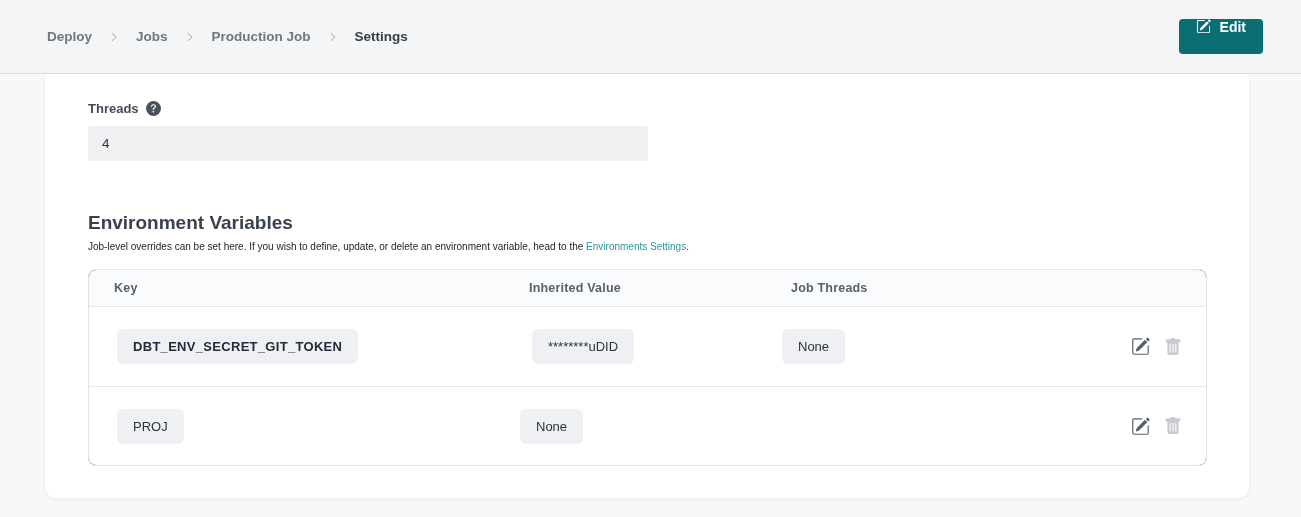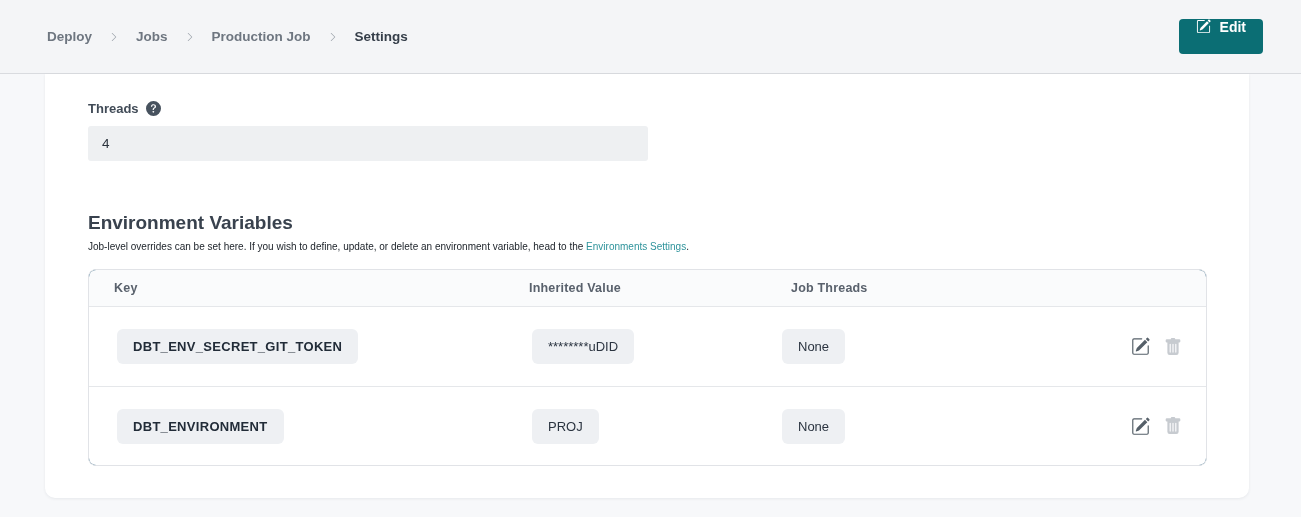--- a/index.html
+++ b/index.html
@@ -193,21 +193,20 @@
           </span>
           <span class="action-icon icon-trash">
             <svg viewBox="0 0 16 16" fill="currentColor">
                 <path d="M2.5 1a1 1 0 0 0-1 1v1a1 1 0 0 0 1 1H3v9a2 2 0 0 0 2 2h6a2 2 0 0 0 2-2V4h.5a1 1 0 0 0 1-1V2a1 1 0 0 0-1-1H10a1 1 0 0 0-1-1H7a1 1 0 0 0-1 1H2.5zm3 4a.5.5 0 0 1 .5.5v7a.5.5 0 0 1-1 0v-7a.5.5 0 0 1 .5-.5zM8 5a.5.5 0 0 1 .5.5v7a.5.5 0 0 1-1 0v-7A.5.5 0 0 1 8 5zm3 .5v7a.5.5 0 0 1-1 0v-7a.5.5 0 0 1 1 0z"></path>
               </svg>
           </span>
         </div>
       </div>
 
       <div class="t-row">
-        <div class="td-key"><span class="pill key">DBT_ENVIRONMENT</span></div>
         <div class="td-val"><span class="pill">PROJ</span></div>
         <div class="td-override"><span class="pill">None</span></div>
         <div class="td-actions">
           <span class="action-icon icon-edit">
             <svg viewBox="0 0 16 16" fill="currentColor">
                 <path d="M15.502 1.94a.5.5 0 0 1 0 .706L14.459 3.69l-2-2L13.502.646a.5.5 0 0 1 .707 0l1.293 1.293zm-1.75 2.456-2-2L4.939 9.21a.5.5 0 0 0-.121.196l-.805 2.414a.25.25 0 0 0 .316.316l2.414-.805a.5.5 0 0 0 .196-.12l6.813-6.814z"></path>
                 <path d="M1 13.5A1.5 1.5 0 0 0 2.5 15h11a1.5 1.5 0 0 0 1.5-1.5v-6a.5.5 0 0 0-1 0v6a.5.5 0 0 1-.5.5h-11a.5.5 0 0 1-.5-.5v-11a.5.5 0 0 1 .5-.5H9a.5.5 0 0 0 0-1H2.5A1.5 1.5 0 0 0 1 2.5v11z"></path>
               </svg>
           </span>
           <span class="action-icon icon-trash">

